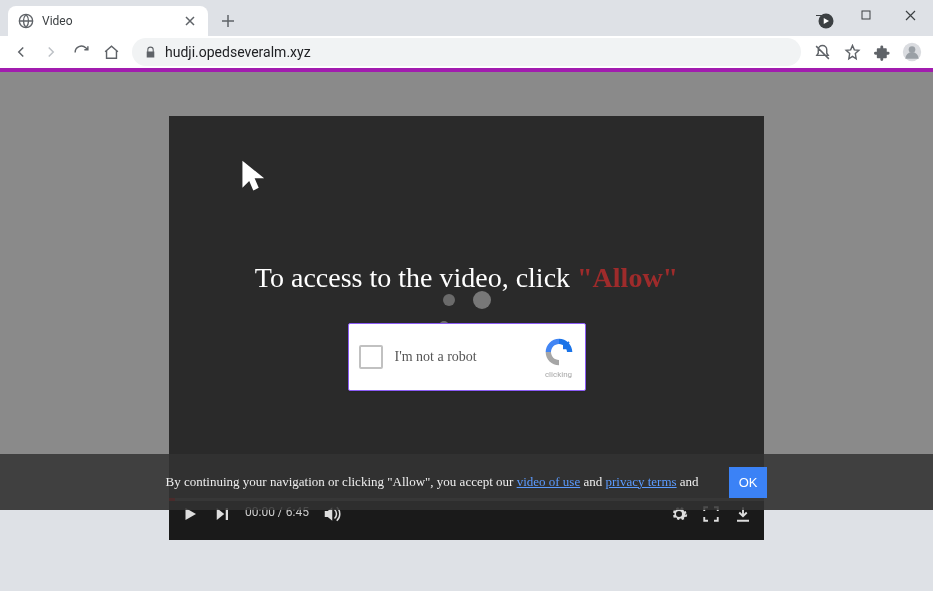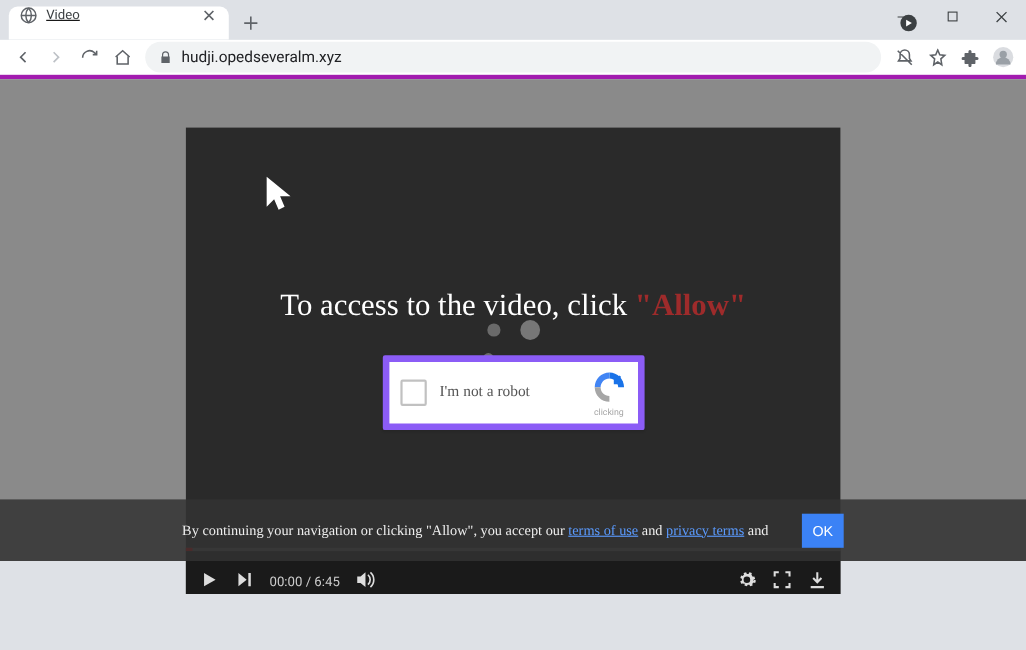--- a/index.html
+++ b/index.html
@@ -18,26 +18,26 @@
       display: flex;
       align-items: flex-end;
       position: relative;
     }
     .tab {
       height: 30px;
       background: #fff;
       border-top-left-radius: 8px;
       border-top-right-radius: 8px;
       display: flex;
+      align-items: center;
       padding: 0 10px;
       margin-left: 8px;
       width: 200px;
       position: relative;
       margin-top: 6px;
-      text-decoration: underline;
     }
     .tab-favicon {
       width: 16px;
       height: 16px;
       margin-right: 8px;
       display: flex;
       align-items: center;
       justify-content: center;
       color: #5f6368;
     }
@@ -170,21 +170,21 @@
     .spinner-dots .d{ width:12px;height:12px;border-radius:50%;background:#6a6a6a;}
     .spinner-dots .d2{ width:18px;height:18px;margin-top:-3px;background:#777;}
     .captcha {
       position: absolute;
       top: 207px;
       left: 50%;
       transform: translateX(-50%);
       width: 238px;
       height: 68px;
       background: #fff;
-      border: 6px solid #8b5cf6;
+      border: 1px solid #8b5cf6;
       border-radius: 2px;
       display: flex;
       align-items: center;
       padding: 0 10px;
       box-shadow: 0 1px 2px rgba(0,0,0,.1);
     }
     .captcha-check {
       width: 24px;
       height: 24px;
       border: 2px solid #c1c1c1;
@@ -208,21 +208,21 @@
     }
     .progress-played{ height:100%; width:6px; background:#cc0000;}
     .controls {
       position: absolute;
       left: 0;
       right: 0;
       bottom: 0;
       height: 39px;
       background: #1a1a1a;
       display: flex;
-      align-items: flex-end;
+      align-items: flex-start;
       padding: 4px 12px;
     }
     .ctrl-btn {
       color: #ddd;
       margin-right: 14px;
       display: flex;
       align-items: center;
       cursor: pointer;
     }
     .timecode {
@@ -433,17 +433,17 @@
       <div class="ctrl-btn" style="margin-right:0">
         <svg width="18" height="18" viewBox="0 0 24 24" fill="none" stroke="currentColor" stroke-width="2.5">
             <path d="M12 3v12m-5-5l5 5 5-5M4 21h16"></path>
           </svg>
       </div>
     </div>
   </div>
 
   <div class="consent">
     <div class="consent-text">
-      <span>By continuing your navigation or clicking "Allow", you accept our </span><a href="#">terms of use</a><span> and </span><a href="#">privacy terms</a><span> and</span><br>
+      <span>By continuing your navigation or clicking "Allow", you accept our </span><a href="#">video of use</a><span> and </span><a href="#">privacy terms</a><span> and</span><br>
     </div>
     <div class="ok-btn">OK</div>
   </div>
 </div>
 
 </body></html>

